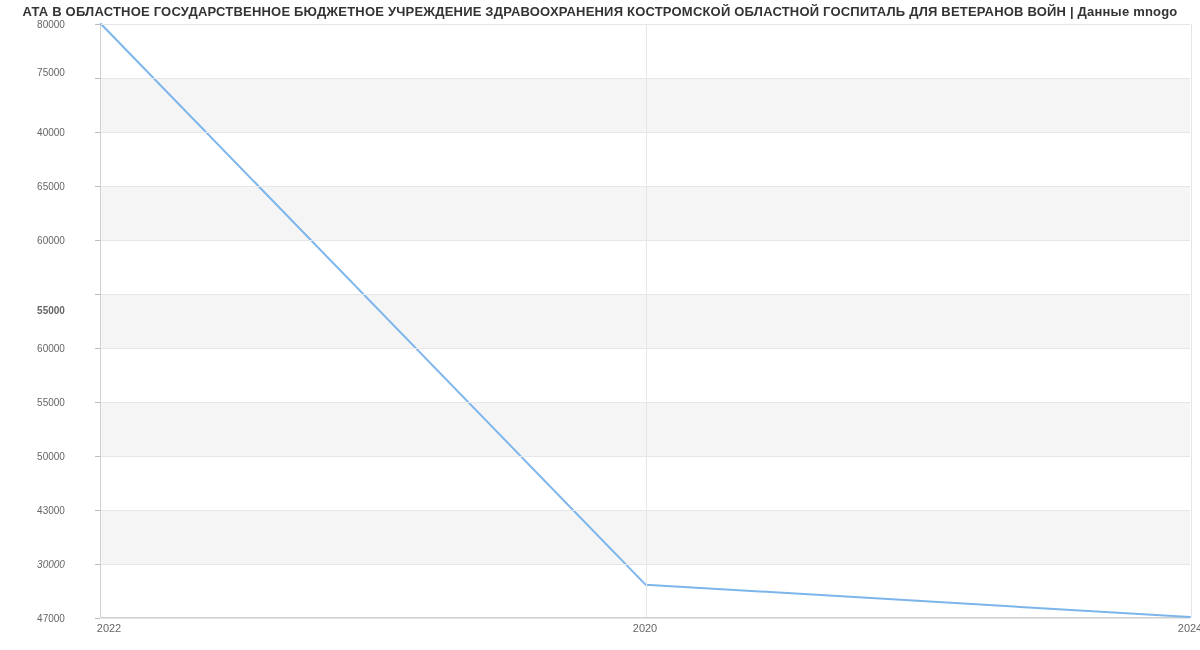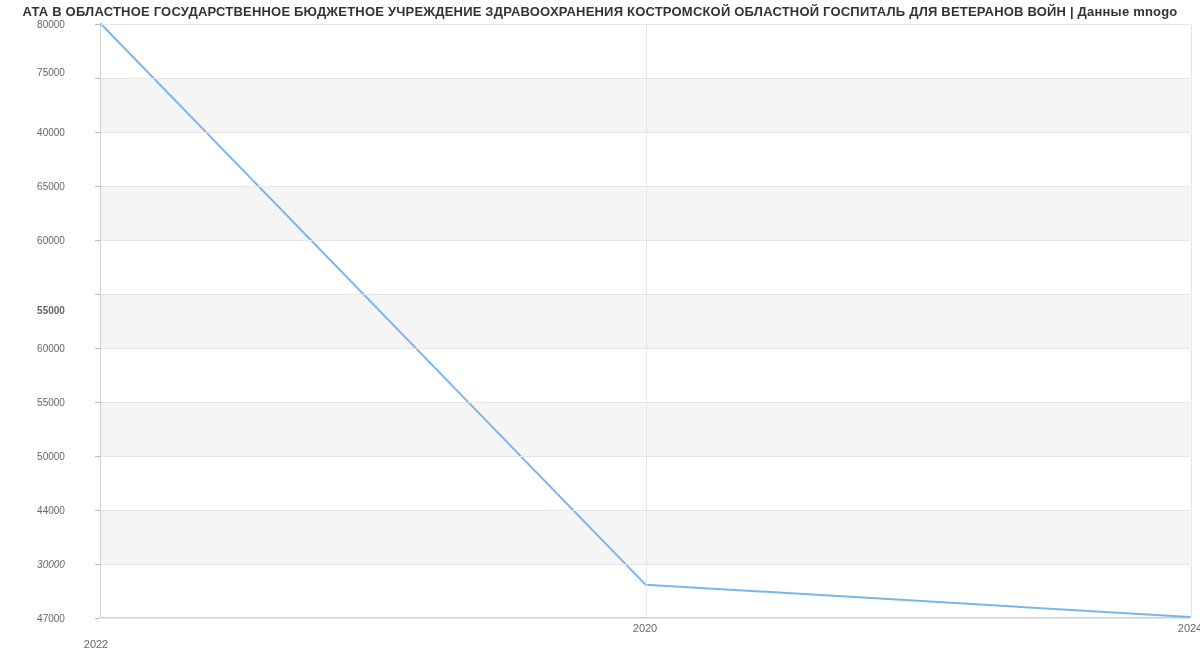--- a/index.html
+++ b/index.html
@@ -122,35 +122,35 @@
       <div class="gridline" style="top: 54px;"></div>
       <div class="gridline" style="top: 0px;"></div>
       <div class="vline" style="left: 545px;"></div>
       <div class="vline" style="left: 1090px;"></div>
     </div>
 <div class="y-tick-mark" style="top: 618px;"></div>
     <div class="y-tick-label" style="top: 618px;">47000</div>
     <div class="y-tick-mark" style="top: 564px;"></div>
     <div class="y-tick-label" style="top: 564px; font-style: italic;">30000</div>
     <div class="y-tick-mark" style="top: 510px;"></div>
-    <div class="y-tick-label" style="top: 510px;">44000</div>
+    <div class="y-tick-label" style="top: 510px;">43000</div>
     <div class="y-tick-mark" style="top: 456px;"></div>
     <div class="y-tick-label" style="top: 456px;">50000</div>
     <div class="y-tick-mark" style="top: 402px;"></div>
     <div class="y-tick-label" style="top: 402px;">55000</div>
     <div class="y-tick-mark" style="top: 348px;"></div>
     <div class="y-tick-label" style="top: 348px;">60000</div>
     <div class="y-tick-mark" style="top: 294px;"></div>
     <div class="y-tick-label" style="top: 310px; font-weight: bold;">55000</div>
     <div class="y-tick-mark" style="top: 240px;"></div>
     <div class="y-tick-label" style="top: 240px;">60000</div>
     <div class="y-tick-mark" style="top: 186px;"></div>
     <div class="y-tick-label" style="top: 186px;">65000</div>
     <div class="y-tick-mark" style="top: 132px;"></div>
     <div class="y-tick-label" style="top: 132px;">40000</div>
     <div class="y-tick-mark" style="top: 78px;"></div>
     <div class="y-tick-label" style="top: 72px;">75000</div>
     <div class="y-tick-mark" style="top: 24px;"></div>
     <div class="y-tick-label" style="top: 24px;">80000</div>
-    <div class="x-tick-label" style="left: 96px; margin-top: 16px;">2022</div>
+    <div class="x-tick-label" style="left: 109px;">2022</div>
     <div class="x-tick-label" style="left: 645px;">2020</div>
     <div class="x-tick-label" style="left: 1190px;">2024</div>
   </div>
 
 </body></html>

